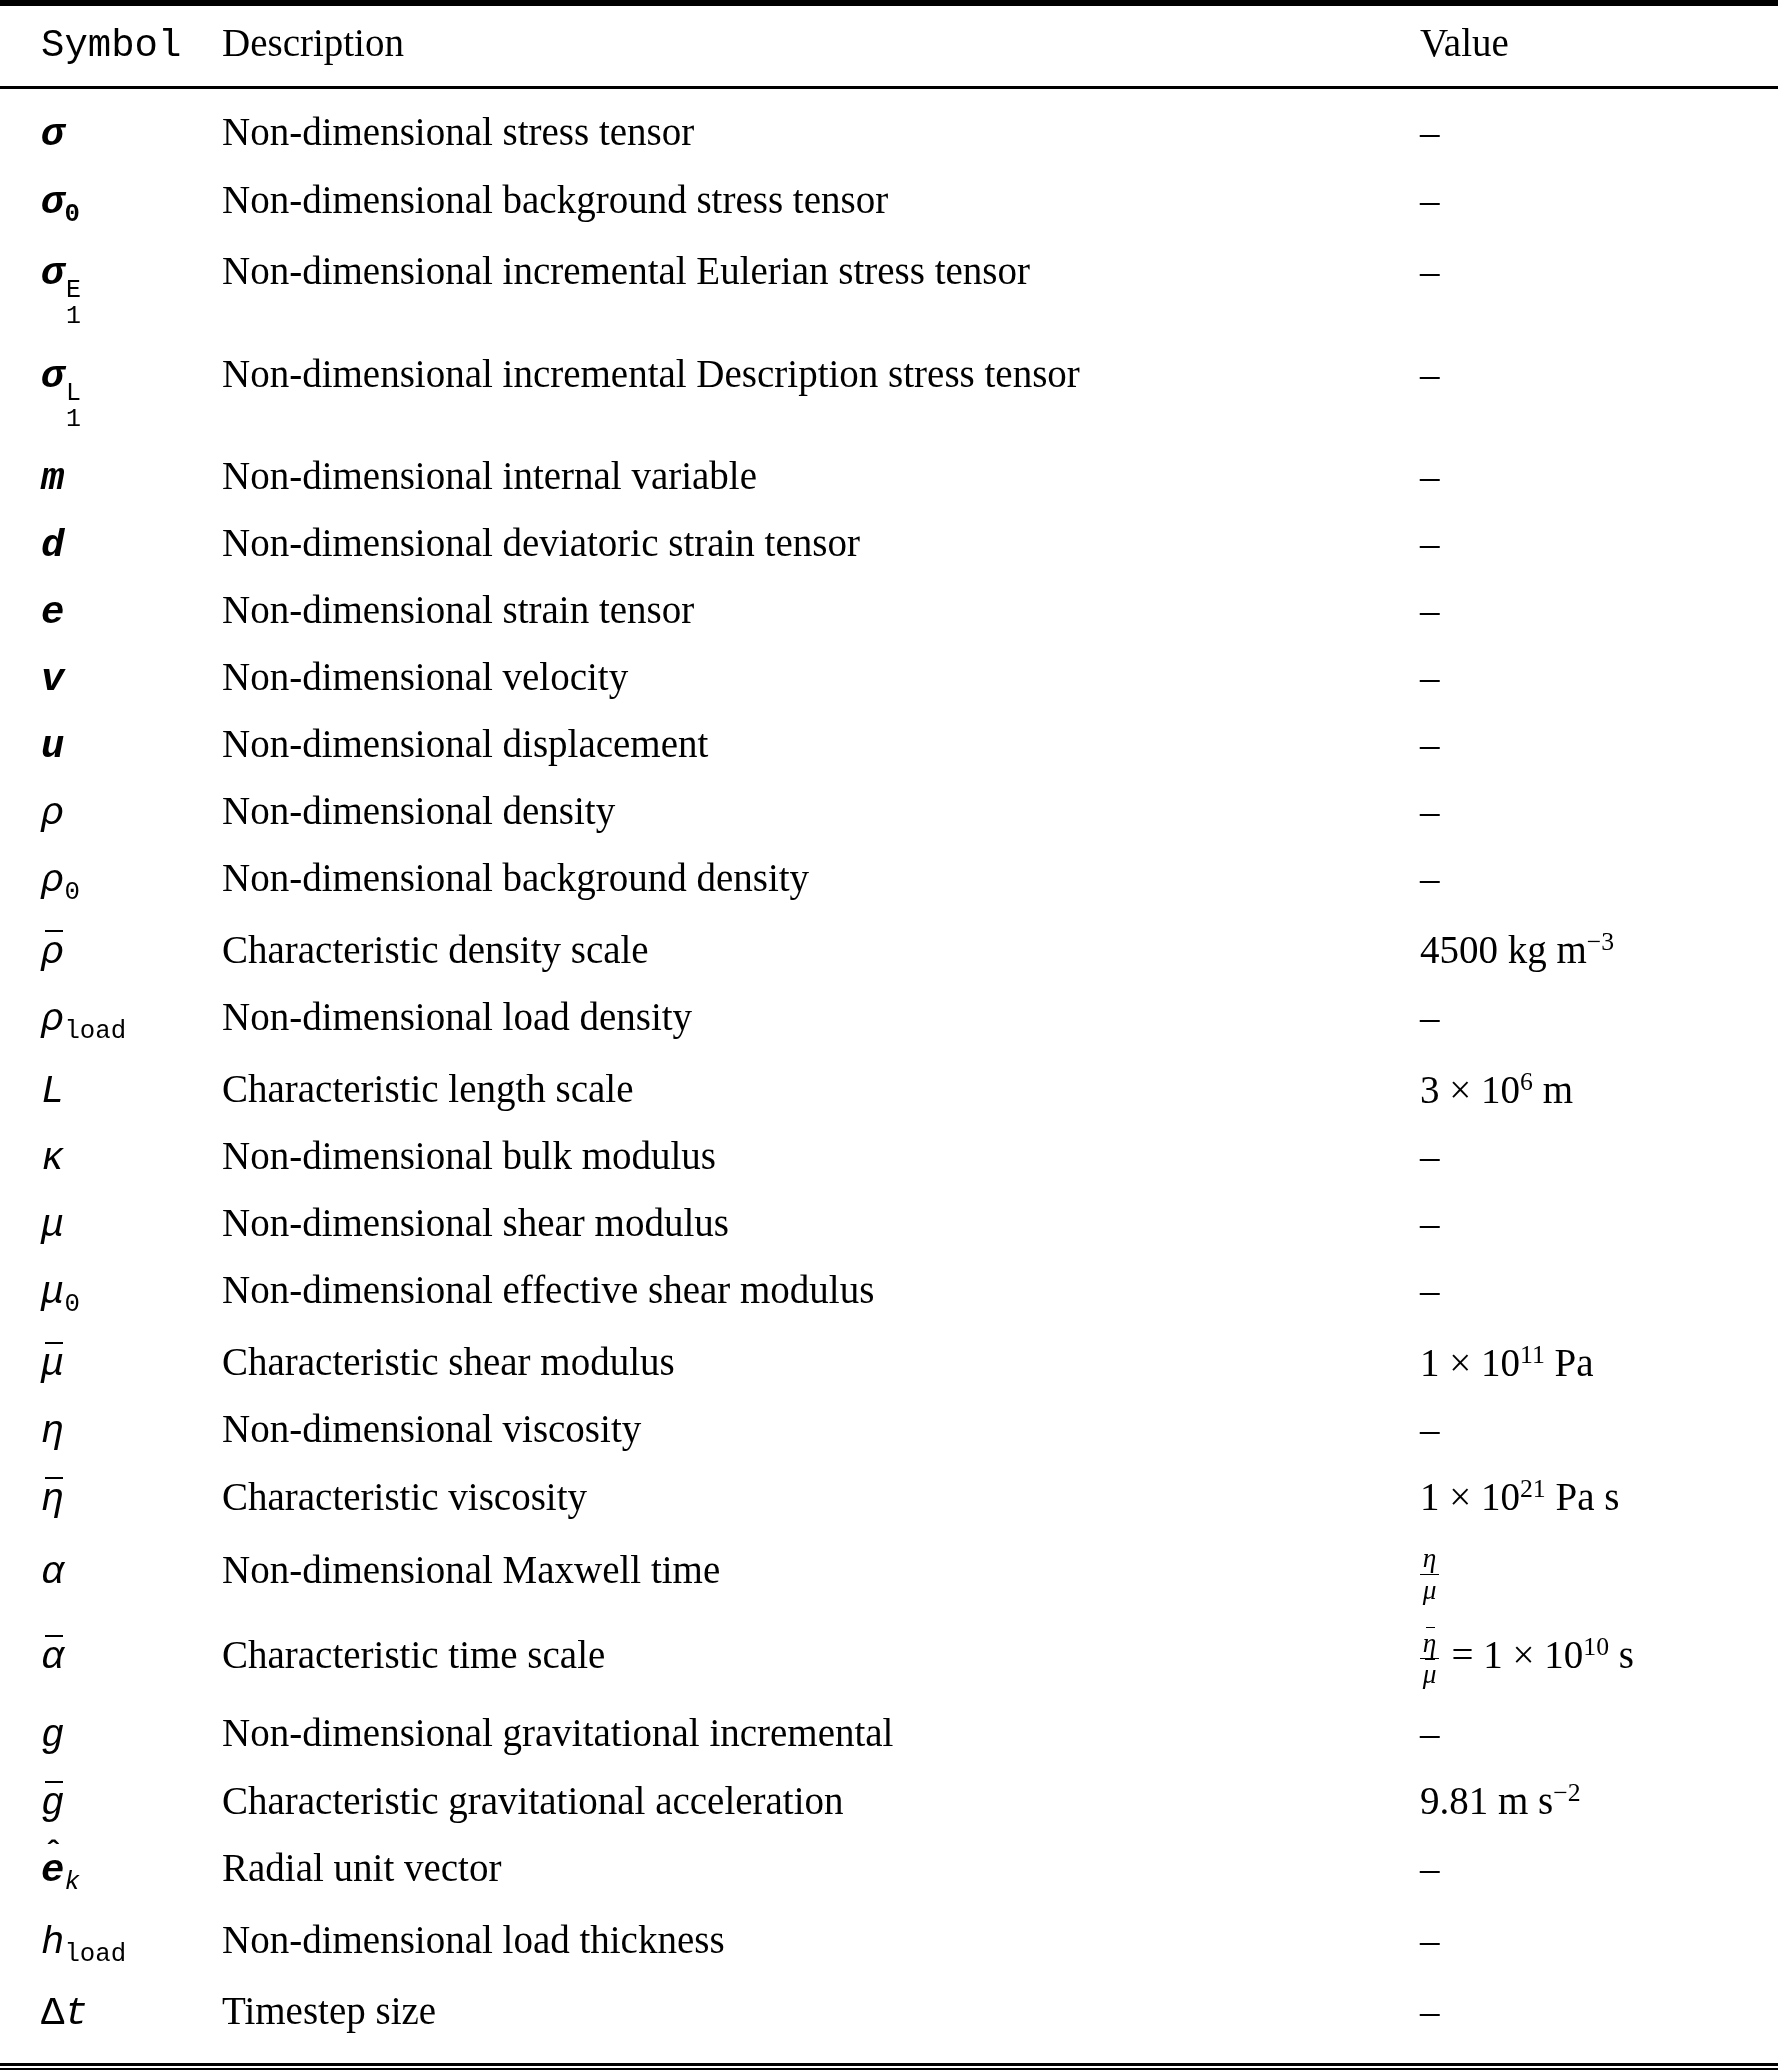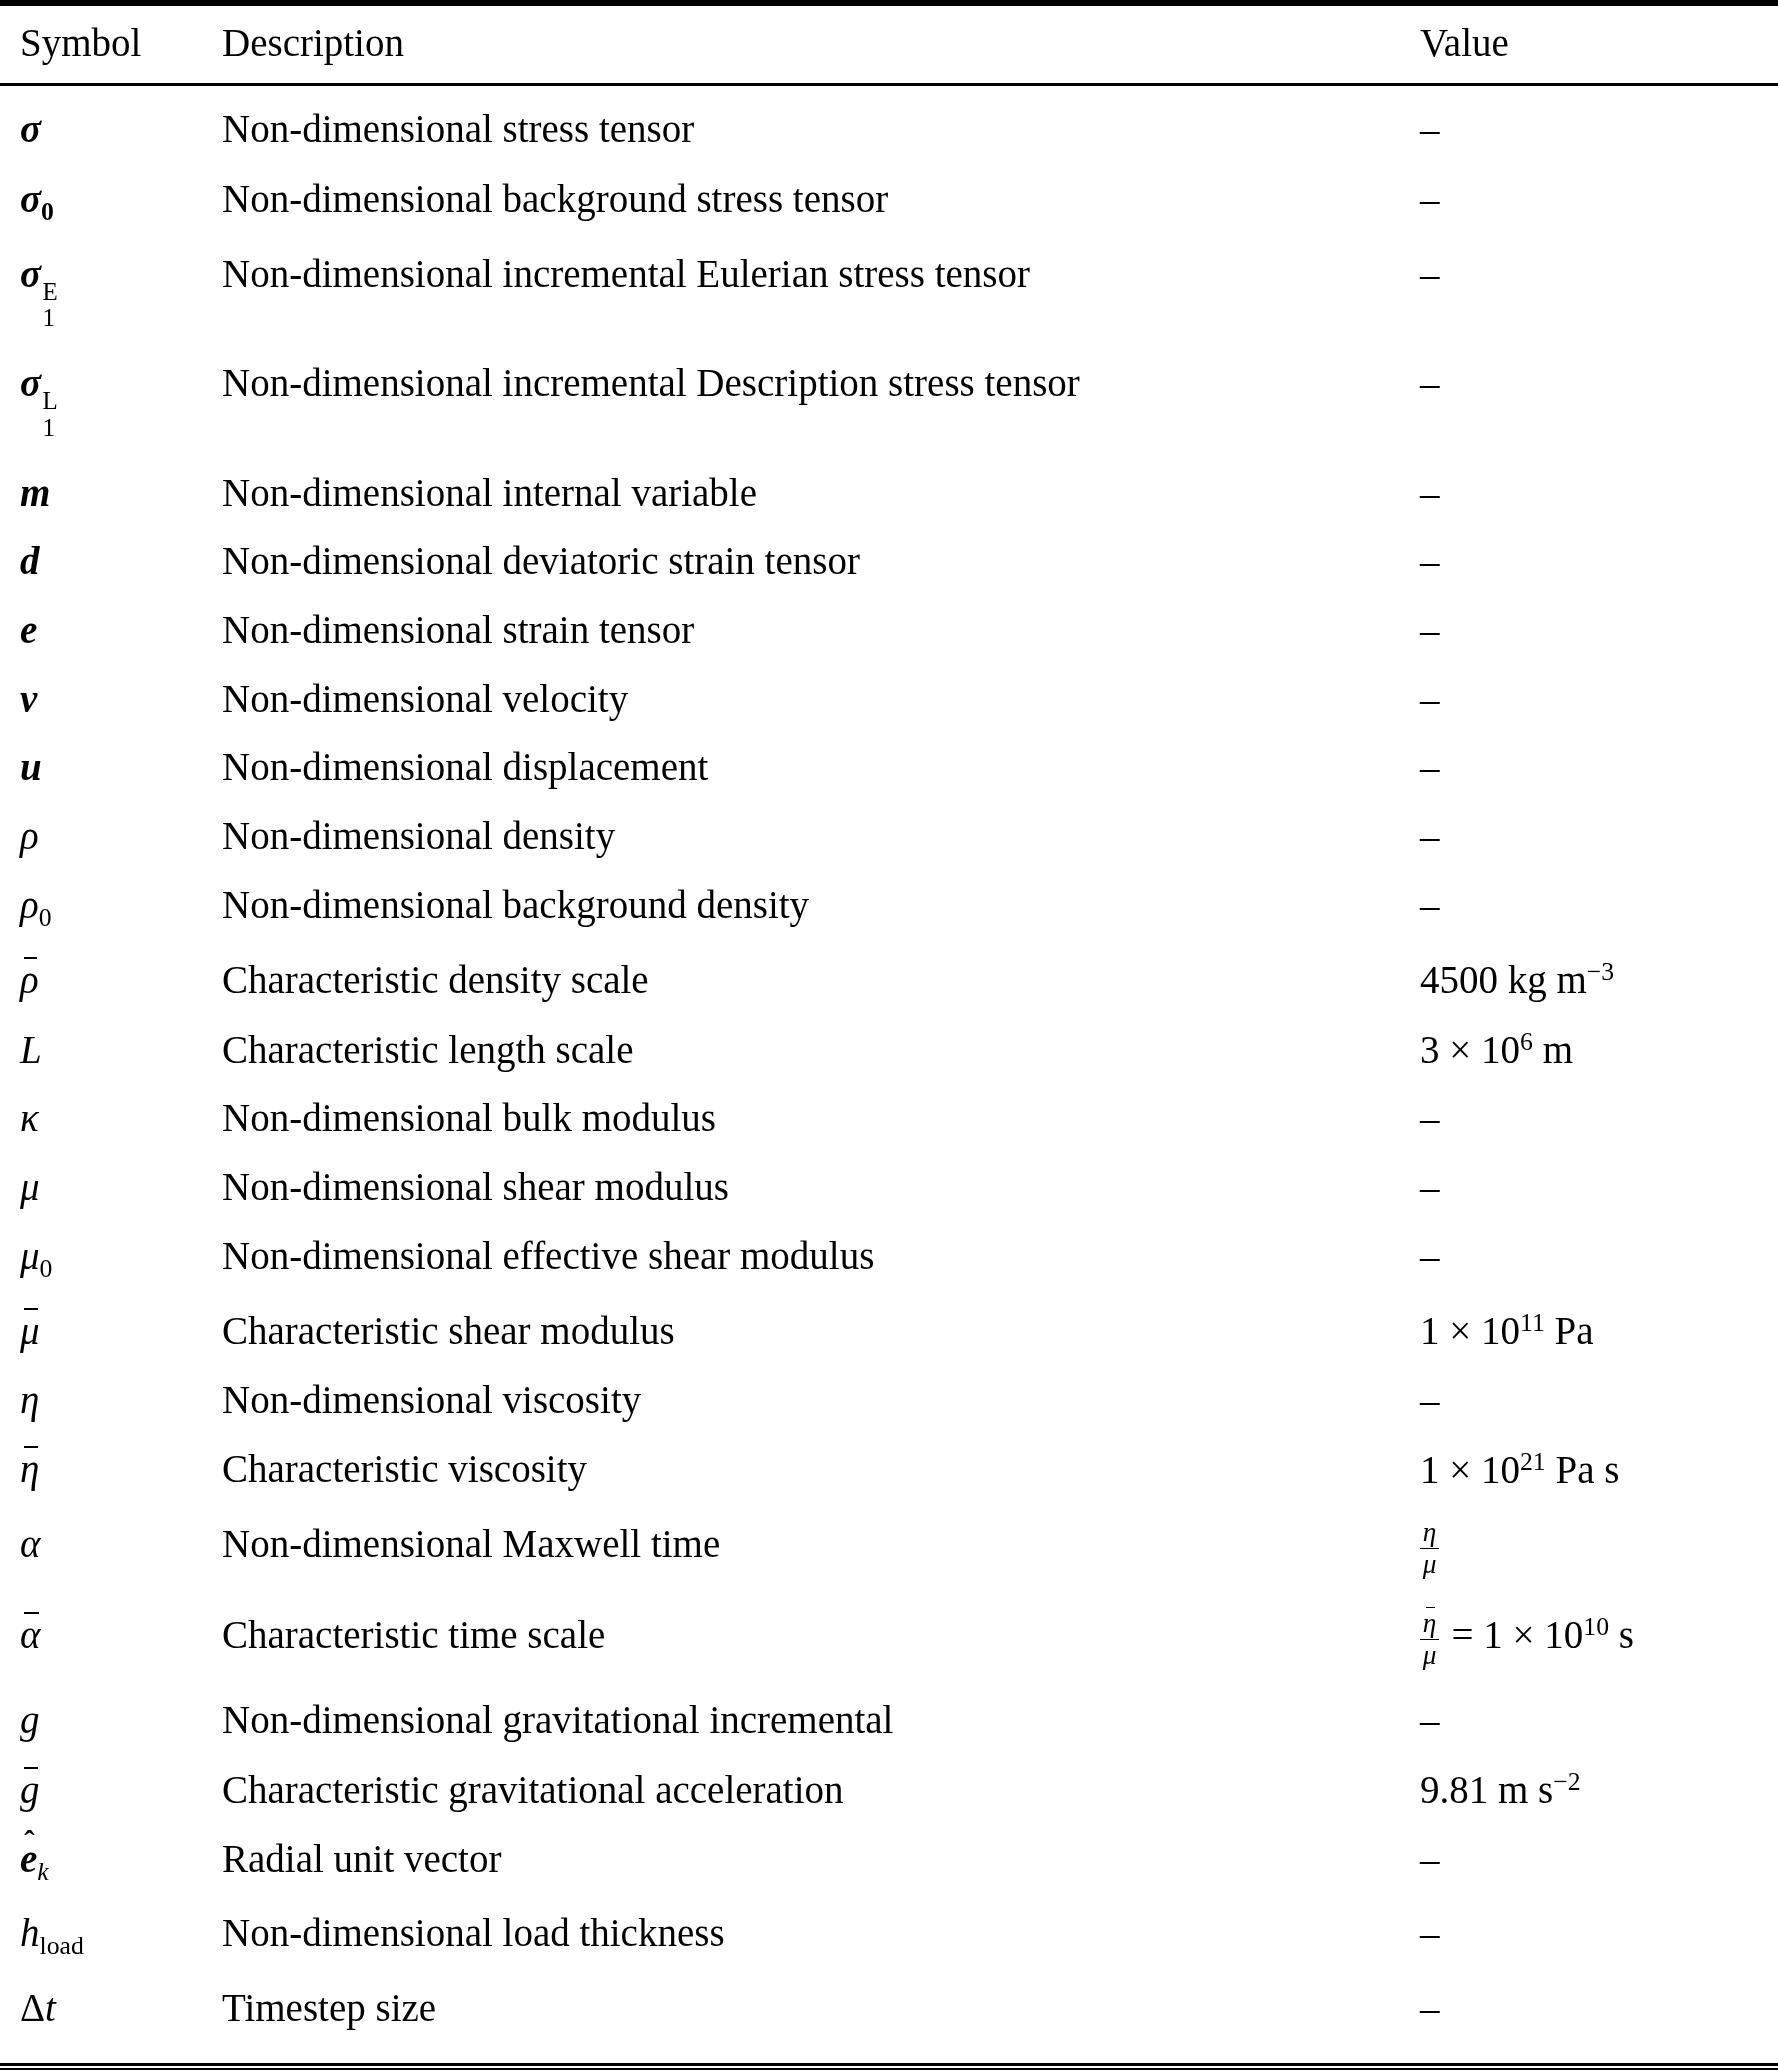--- a/index.html
+++ b/index.html
@@ -27,21 +27,21 @@
   col.c3 { width: auto; }
   th, td {
     font-weight: normal;
     text-align: left;
     vertical-align: baseline;
     padding: 9.5px 0;
     line-height: 1.08;
     overflow: visible;
     white-space: nowrap;
   }
-  th:first-child, td:first-child { padding-left: 20px; }
+  th:first-child, td:first-child { padding-left: 41px; font-family: Liberation Mono, monospace; }
   thead th { padding-top: 15.5px; padding-bottom: 19px; border-bottom: 3.4px solid #000; }
   tbody tr:first-child td { padding-top: 22.4px; }
   tbody tr:last-child td { padding-bottom: 24px; }
 
   
   .b  { font-weight: bold; }
   .i  { font-style: italic; }
   .bi { font-weight: bold; font-style: italic; }
   .sub { font-size: 0.66em; vertical-align: -0.3em; }
   .sup { font-size: 0.66em; vertical-align: 0.5em; }
@@ -164,20 +164,25 @@
           <td><span class="i">ρ</span><span class="sub">0</span></td>
           <td>Non-dimensional background density</td>
           <td><span>–</span></td>
         </tr>
         <tr>
           <td><span class="i bar">ρ</span></td>
           <td>Characteristic density scale</td>
           <td><span>4500 kg m</span><span class="sup">−3</span></td>
         </tr>
         <tr>
+          <td><span class="i">ρ</span><span class="sub">load</span></td>
+          <td>Non-dimensional load density</td>
+          <td><span>–</span></td>
+        </tr>
+        <tr>
           <td><span class="i">L</span></td>
           <td>Characteristic length scale</td>
           <td><span>3 × 10</span><span class="sup">6</span><span> m</span></td>
         </tr>
         <tr>
           <td><span class="i">κ</span></td>
           <td>Non-dimensional bulk modulus</td>
           <td><span>–</span></td>
         </tr>
         <tr>

